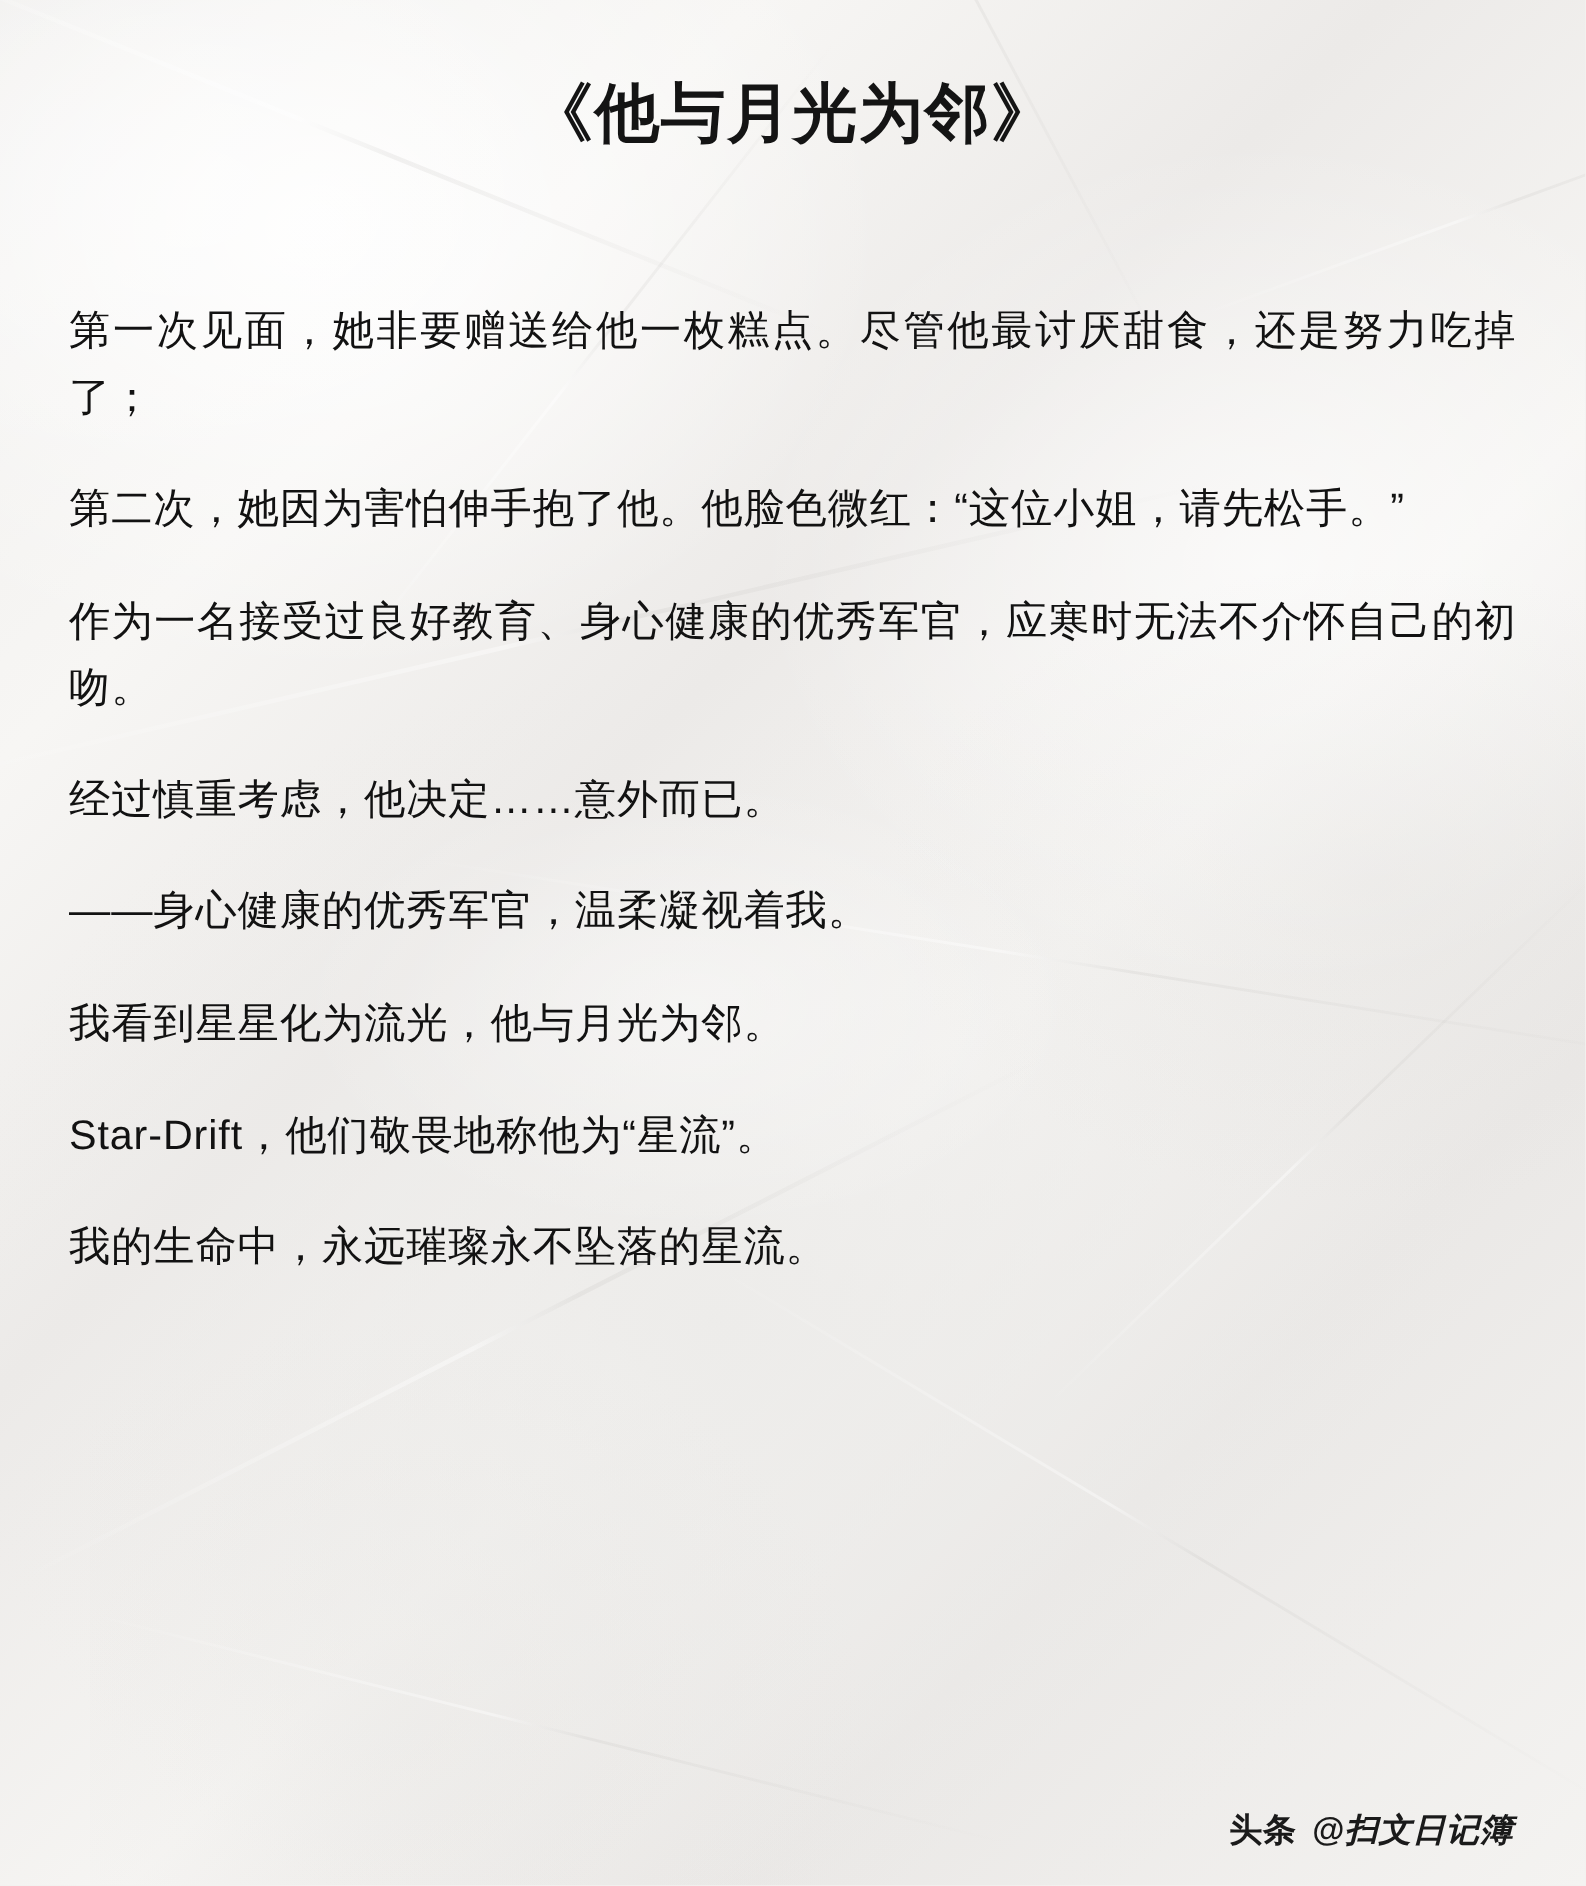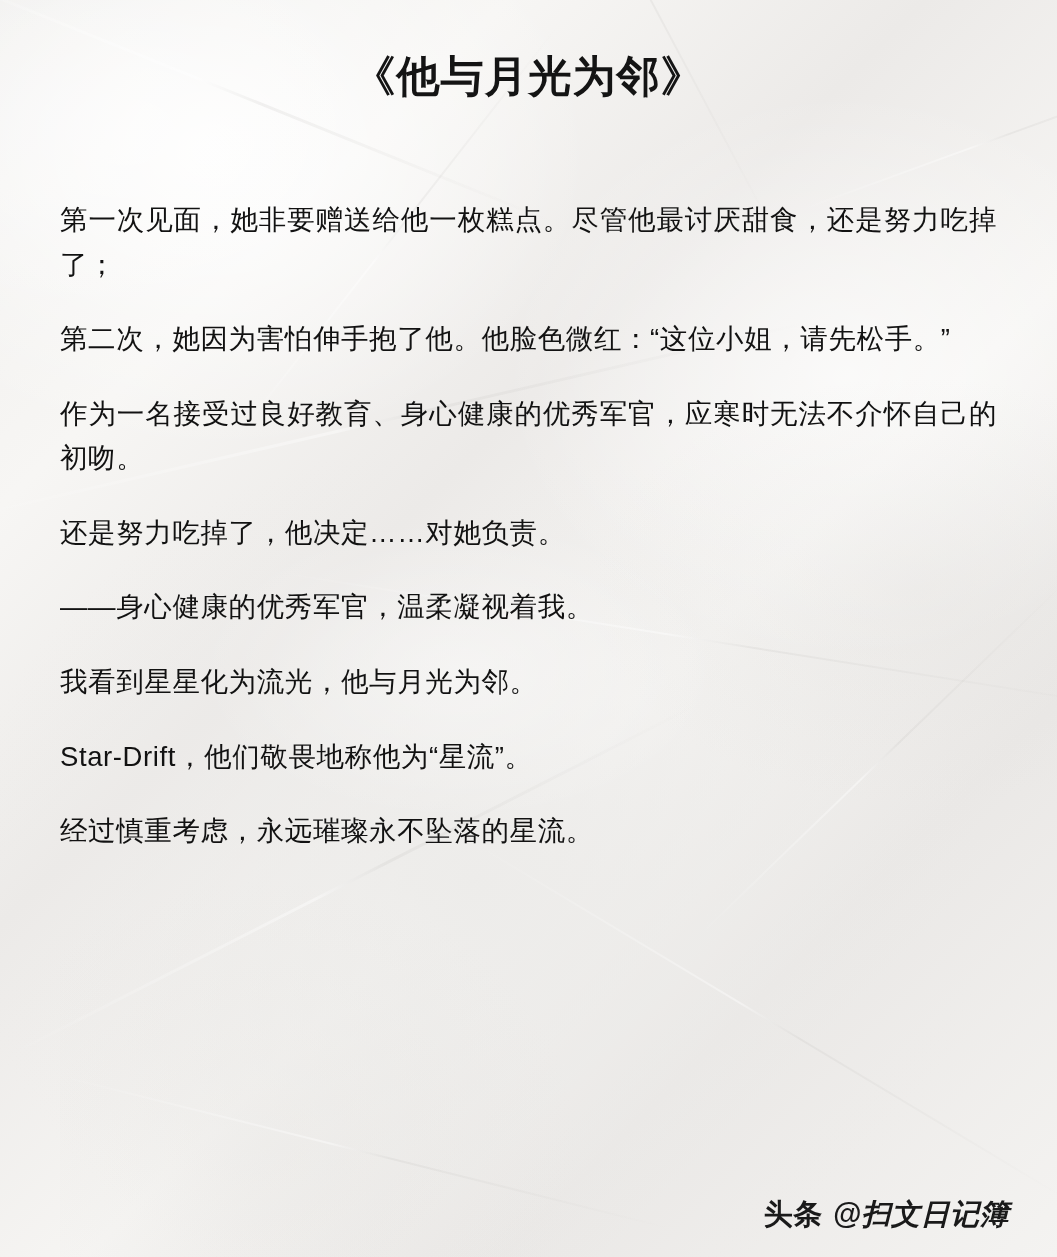--- a/index.html
+++ b/index.html
@@ -55,21 +55,21 @@
   .s2 { right: 0;   top: 380px; width: 460px; height: 420px;
         background: radial-gradient(ellipse at 70% 50%, rgba(222,220,217,0.55), rgba(255,255,255,0) 72%); }
   .s3 { left: 60px; bottom: 0;  width: 520px; height: 380px;
         background: radial-gradient(ellipse at 40% 70%, rgba(226,224,221,0.5), rgba(255,255,255,0) 70%); }
   .s4 { left: 200px; top: 520px; width: 520px; height: 300px;
         background: radial-gradient(ellipse at 50% 50%, rgba(255,255,255,0.8), rgba(255,255,255,0) 72%); }
 
   .content {
     position: relative;
     z-index: 3;
-    padding: 0 60px;
+    padding: 0 46px;
   }
 
   .doc-title {
     margin: 0;
     padding-top: 46px;
     text-align: center;
     font-size: 43px;
     font-weight: 700;
     color: #141414;
     letter-spacing: 1px;
@@ -93,21 +93,21 @@
     margin-bottom: 34px;
   }
 
   .footer {
     position: absolute;
     right: 48px;
     bottom: 22px;
     z-index: 4;
     display: flex;
     gap: 10px;
-    font-size: 29px;
+    font-size: 22px;
     font-weight: 700;
     color: #1a1a1a;
     letter-spacing: 0.5px;
   }
   .footer .brand { color: #1a1a1a; }
   .footer .handle { color: #1a1a1a; font-style: italic; }
 </style>
 </head>
 <body>
 
@@ -129,25 +129,25 @@
   <div class="crease c9"></div>
   <div class="crease c10"></div>
 
   <div class="content">
     <h1 class="doc-title">《他与月光为邻》</h1>
 
     <div class="body-text">
       <p class="para">第一次见面，她非要赠送给他一枚糕点。尽管他最讨厌甜食，还是努力吃掉了；</p>
       <p class="para">第二次，她因为害怕伸手抱了他。他脸色微红：“这位小姐，请先松手。”</p>
       <p class="para">作为一名接受过良好教育、身心健康的优秀军官，应寒时无法不介怀自己的初吻。</p>
-      <p class="para">还是努力吃掉了，他决定……对她负责。</p>
+      <p class="para">经过慎重考虑，他决定……意外而已。</p>
       <p class="para">——身心健康的优秀军官，温柔凝视着我。</p>
       <p class="para">我看到星星化为流光，他与月光为邻。</p>
       <p class="para">Star-Drift，他们敬畏地称他为“星流”。</p>
-      <p class="para">经过慎重考虑，永远璀璨永不坠落的星流。</p>
+      <p class="para">我的生命中，永远璀璨永不坠落的星流。</p>
     </div>
   </div>
 
   <div class="footer">
     <span class="brand">头条</span>
     <span class="handle">@扫文日记簿</span>
   </div>
 
 </div>
 

